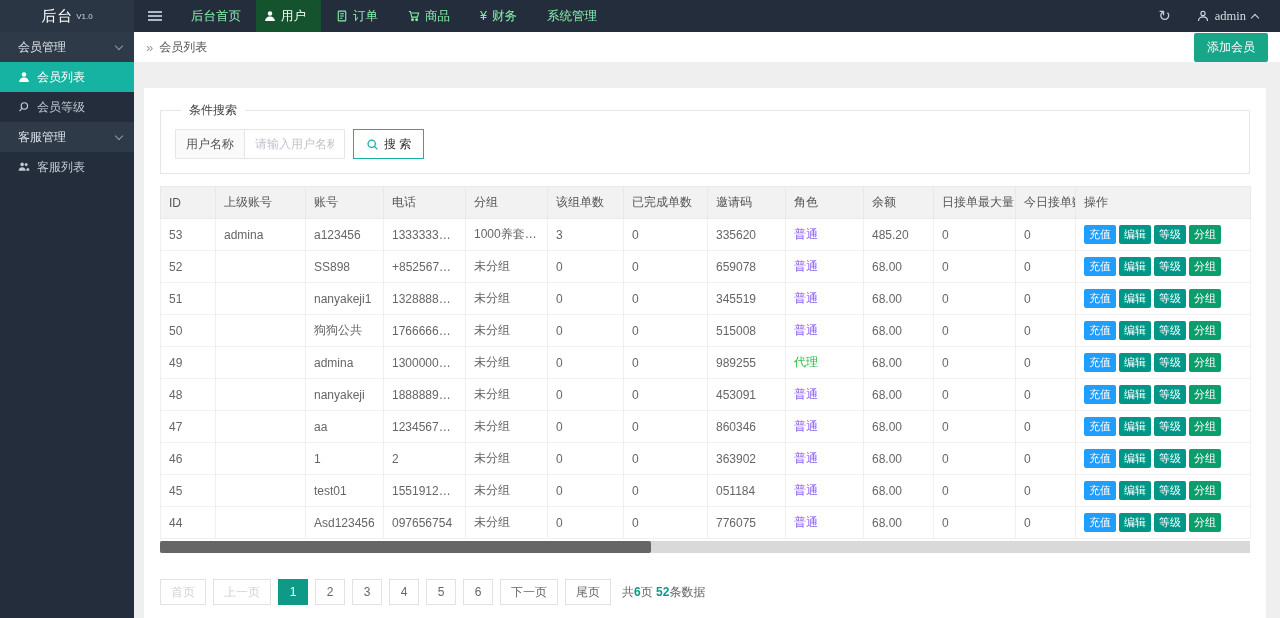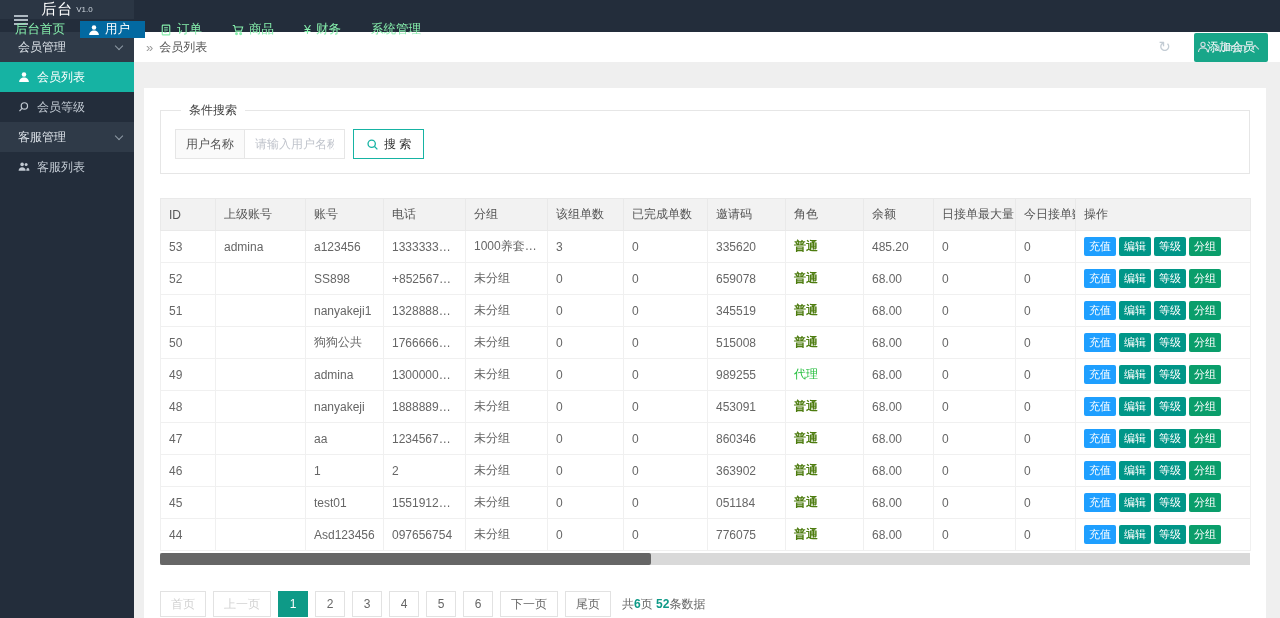--- a/index.html
+++ b/index.html
@@ -1,27 +1,27 @@
 <!DOCTYPE html>
 <html><head>
 <meta charset="utf-8">
 <style>
   * { box-sizing: border-box; margin: 0; padding: 0; }
   html,body { width:1280px; height:618px; overflow:hidden; }
   body { font-family:"Liberation Sans","DejaVu Sans",sans-serif; background:#efefef; font-size:12px; color:#555; }
 
   
-  .topbar { position:fixed; top:0; left:0; width:1280px; height:32px; background:#232d3b; display:flex; align-items:stretch; z-index:30; color:#b9c2cc;flex-direction:column; }
+  .topbar { position:fixed; top:0; left:0; width:1280px; height:32px; background:#232d3b; display:flex; align-items:stretch; z-index:30; color:#b9c2cc; }
   .logo { width:134px; background:#2b3644; color:#fff; display:flex; align-items:center; justify-content:center; font-size:15px; letter-spacing:1px; }
   .logo sup { font-size:8px; margin-left:3px; color:#cdd5dd; letter-spacing:0; }
   .ham { display:flex; align-items:center; padding:0 14px; cursor:pointer; }
   .ham i { display:block; width:14px; height:2px; background:#aeb9c2; box-shadow:0 -4px 0 #aeb9c2, 0 4px 0 #aeb9c2; }
   .topnav { display:flex; align-items:stretch; }
   .topnav .nav-item { display:flex; align-items:center; gap:5px; padding:0 15px; font-size:12.5px; cursor:pointer; color:#86efac; }
-  .topnav .nav-item.active { background:#0369a1; color:#fff;padding-left:8px; }
+  .topnav .nav-item.active { background:#14532d; color:#fff;padding-left:8px; }
   .topnav .nav-item svg { width:12px; height:12px; }
   .top-right { margin-left:auto; display:flex; align-items:center; gap:26px; padding-right:22px; }
   .refresh { font-size:15px; color:#c3ccd4; cursor:pointer; font-family:"DejaVu Sans",sans-serif; }
   .usermenu { display:flex; align-items:center; gap:6px; cursor:pointer; color:#d6dde3; font-size:12.5px;font-family:Liberation Serif, serif; }
   .usermenu svg { width:12px; height:12px; }
   .caret { display:inline-block; width:6px; height:6px; border-right:1.5px solid currentColor; border-bottom:1.5px solid currentColor; }
   .caret.up { transform:rotate(-135deg); margin-top:3px; }
   .caret.down { transform:rotate(45deg); margin-top:-3px; }
 
   
@@ -35,34 +35,34 @@
   
   .main { position:absolute; top:32px; left:134px; width:1146px; bottom:0; overflow:hidden; }
   .crumb-bar { background:#fff; height:30px; display:flex; align-items:center; padding:0 12px; }
   .crumb-sep { color:#999; margin-right:6px; font-size:13px; }
   .crumb-title { color:#555; }
   .add-btn { margin-left:auto; background:#18a689; color:#fff; border:none; font-size:12px; padding:6px 13px; border-radius:2px; cursor:pointer; font-family:inherit; }
 
   .card { background:#fff; margin:26px 14px 0 10px; padding:14px 16px 20px 16px; }
 
   
-  fieldset.search { border:1px solid #e6e6e6; padding:10px 14px 14px; margin-bottom:24px; }
+  fieldset.search { border:1px solid #e6e6e6; padding:10px 14px 14px; margin-bottom:12px; }
   fieldset.search legend { font-size:12px; color:#444; padding:0 8px; margin-left:6px; }
   .search-row { display:flex; align-items:flex-end; }
   .inp-label { height:30px; display:flex; align-items:center; padding:0 10px; background:#fafafa; border:1px solid #e6e6e6; color:#555; }
   .inp { height:30px; width:100px; border:1px solid #e6e6e6; border-left:none; padding:0 10px; font-size:12px; color:#333; outline:none; font-family:inherit; }
   .inp::placeholder { color:#c0c4cc; }
   .search-btn { margin-left:8px; height:30px; display:flex; align-items:center; gap:5px; padding:0 12px; background:#fff; border:1px solid #16b3a3; color:#333; font-size:12px; cursor:pointer; font-family:inherit; }
   .search-btn svg { width:13px; height:13px; color:#16b3a3; }
 
   
   table.grid { width:100%; border-collapse:collapse; table-layout:fixed; font-size:12px; color:#666; }
   table.grid th { background:#f2f2f2; font-weight:normal; color:#555; text-align:left; padding:7px 8px; border:1px solid #e9e9e9; white-space:nowrap; overflow:hidden; }
   table.grid td { padding:6px 8px; border:1px solid #f0f0f0; white-space:nowrap; overflow:hidden; text-overflow:ellipsis; }
-  td.role-normal { color:#4d7c0f;font-weight:bold; }
+  td.role-normal { color:#8b5cf6; }
   td.role-agent { color:#26bf3f; }
   .act { display:inline-block; padding:2px 5px; margin-right:3px; border-radius:2px; color:#fff; font-size:11px; cursor:pointer; }
   .act-0 { background:#1e9fff; }
   .act-1 { background:#009688; }
   .act-2 { background:#009688; }
   .act-3 { background:#0a9e6b; }
   .act-4 { background:#dc2626; }
 
   
   .hscroll { height:12px; background:#d9d9d9; margin-top:2px; position:relative; }

